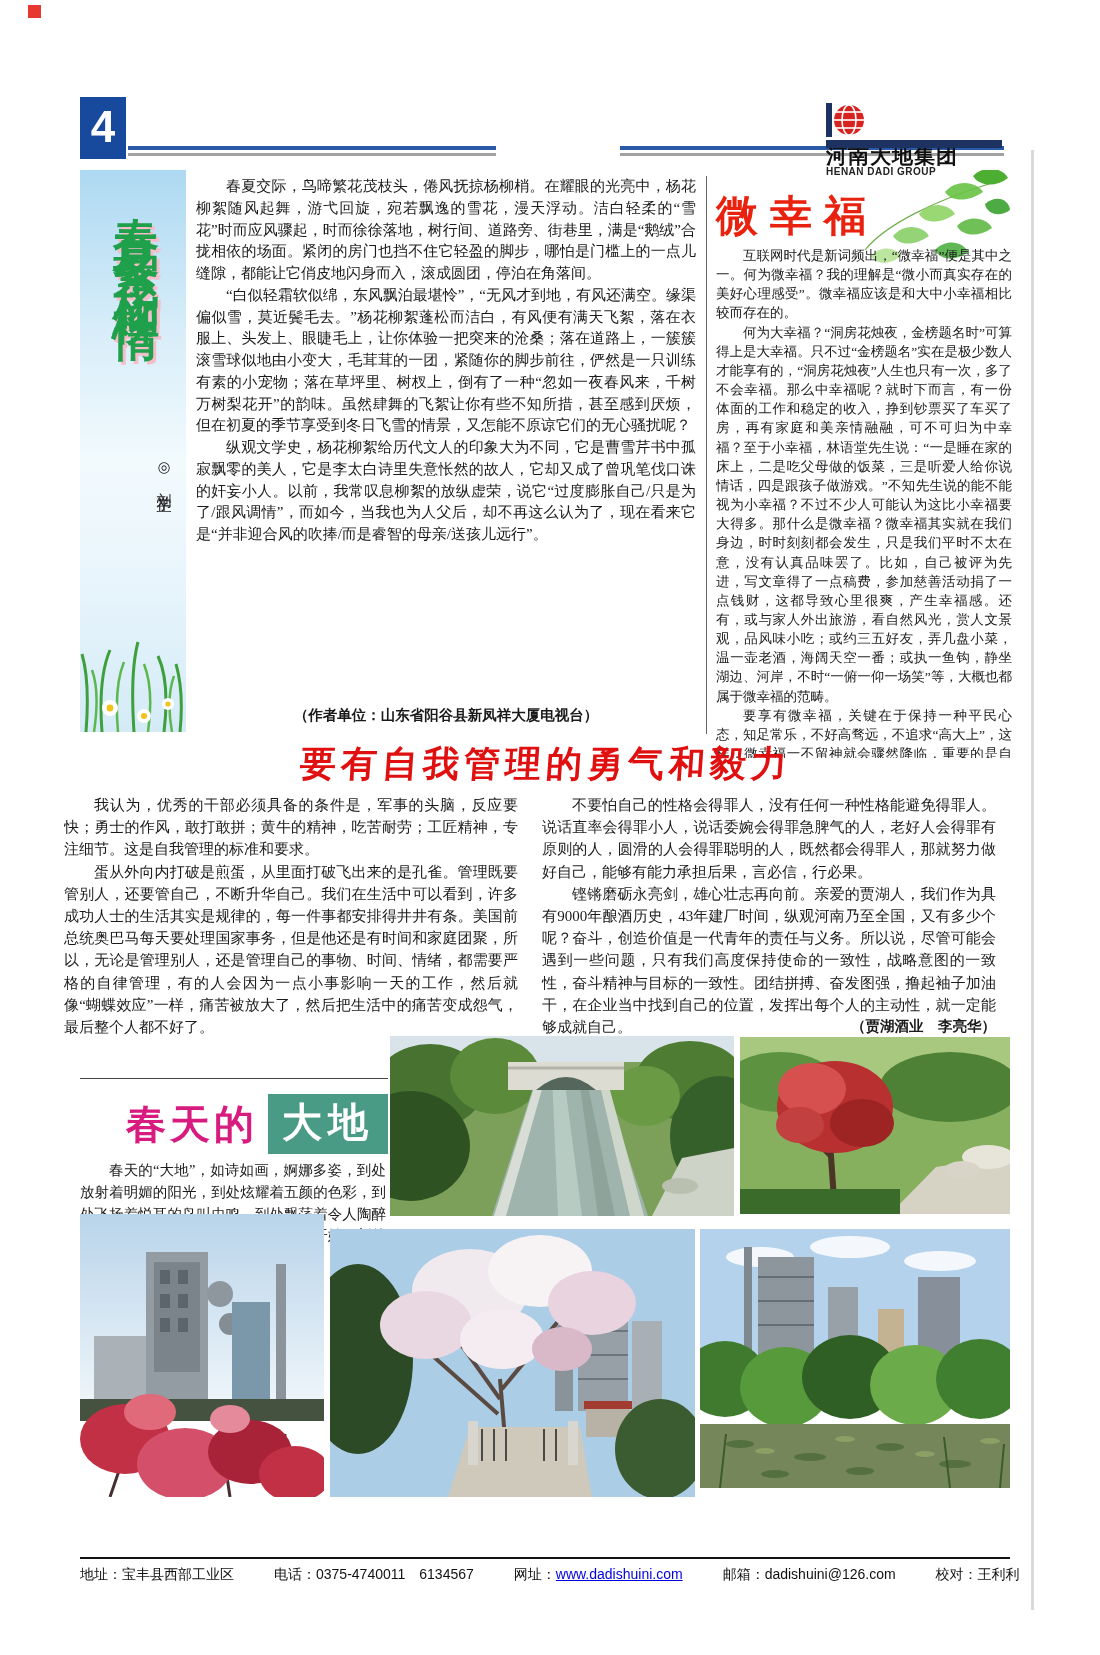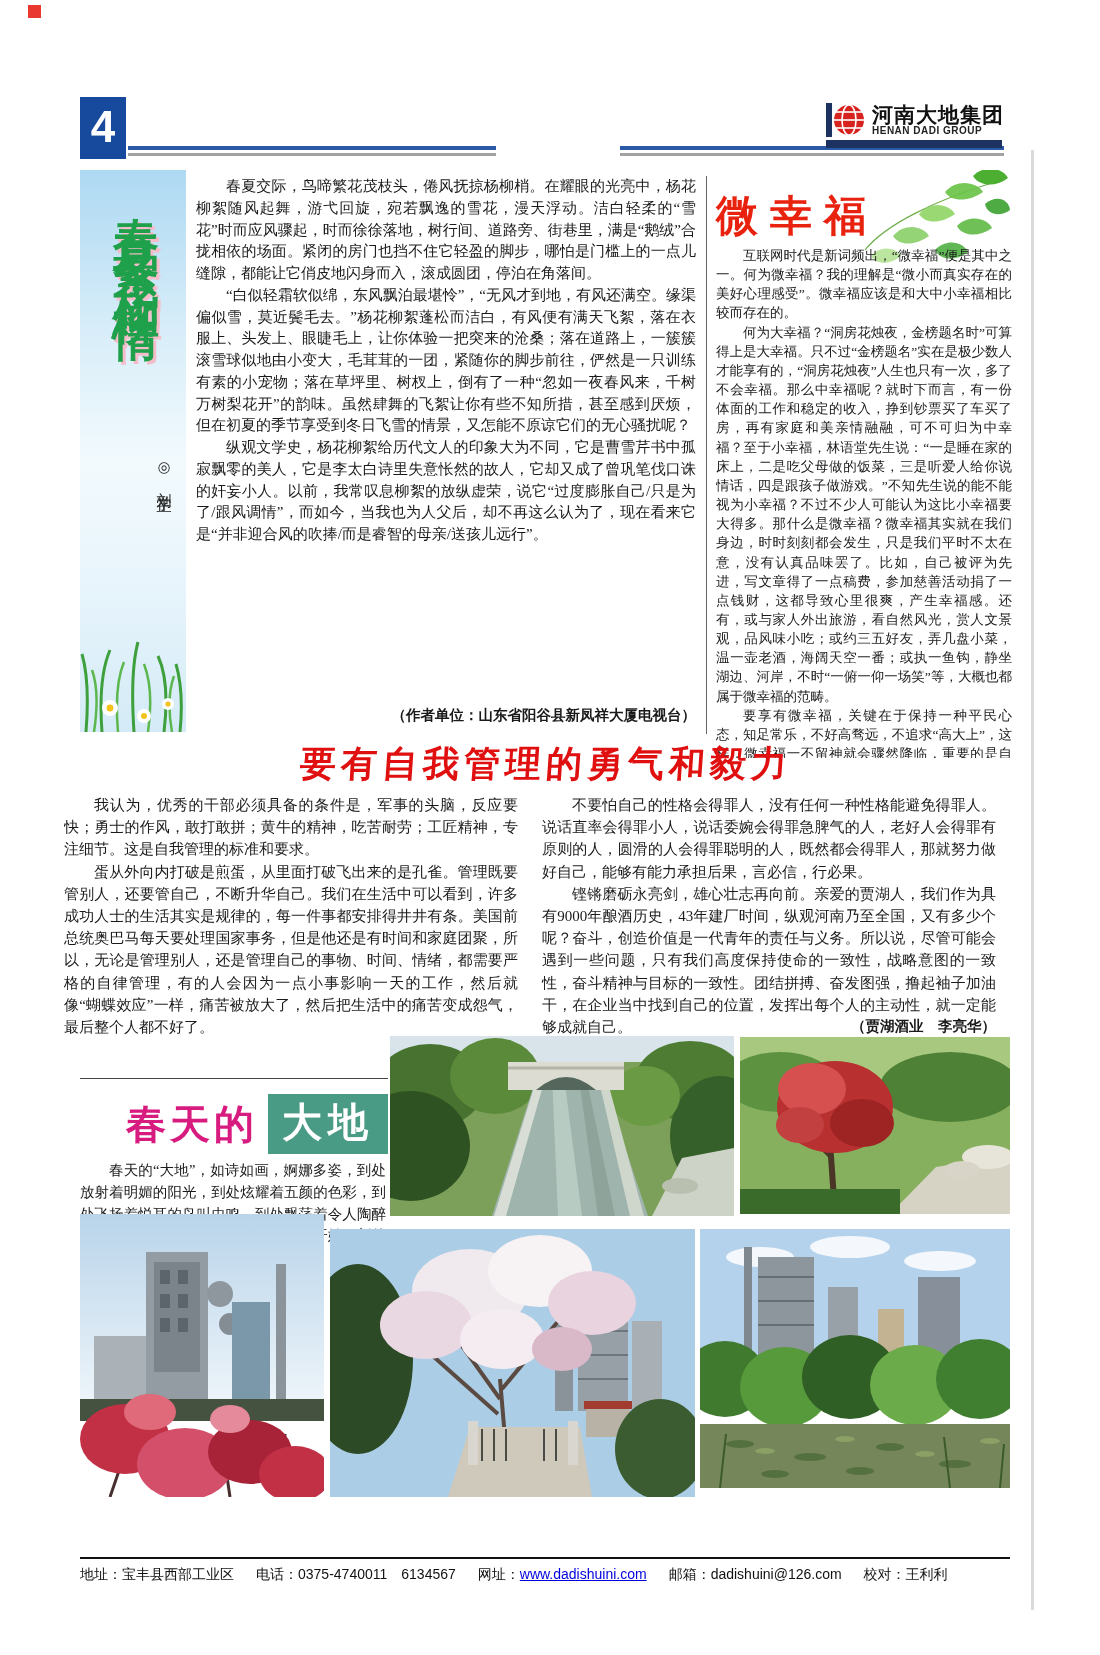--- a/index.html
+++ b/index.html
@@ -9,39 +9,39 @@
 
   
   .print-mark{left:28px;top:5px;width:13px;height:13px;background:#e8382f;}
   .page-num{left:80px;top:97px;width:46px;height:62px;background:#17499c;color:#fff;
             font-family:"Liberation Sans","DejaVu Sans",sans-serif;font-weight:bold;
             font-size:44px;line-height:60px;text-align:center;}
   .rule-blue{height:4px;background:#2a59a8;}
   .rule-gray{height:3px;background:#a2a2a2;}
   .masthead{left:500px;top:126px;width:116px;text-align:center;color:#e8220f;
             font-family:"Liberation Sans","DejaVu Sans",sans-serif;font-weight:bold;font-size:30px;}
-  .logo{left:826px;top:101px;display:flex;align-items:center;gap:6px;}
+  .logo{left:826px;top:101px;display:flex;gap:6px;flex-direction:column;}
   .logo-bar{left:826px;top:140px;width:176px;height:8px;background:#1d3260;}
   .logo-text{font-family:"Liberation Sans","DejaVu Sans",sans-serif;line-height:1.05;}
   .logo-cn{font-weight:bold;font-size:21px;color:#111;letter-spacing:1px;}
   .logo-en{font-weight:bold;font-size:10px;color:#222;letter-spacing:.5px;}
 
   
   .panel{left:80px;top:170px;width:106px;height:562px;overflow:hidden;
          background:linear-gradient(180deg,#aed9f2 0%,#d7edf9 28%,#f2fafd 52%,#e9f5fc 72%,#d4ebf7 100%);}
   .vtitle{position:absolute;left:26px;top:12px;writing-mode:vertical-rl;
           font-family:"Liberation Sans","DejaVu Sans",sans-serif;font-weight:bold;
           font-size:46px;letter-spacing:16px;color:#1fa04b;text-shadow:3px 3px 0 #f5bcc9;}
   .vauthor{position:absolute;left:74px;top:288px;writing-mode:vertical-rl;
            font-size:15px;color:#222;letter-spacing:4px;}
   .panel-grass{position:absolute;left:0;bottom:0;width:106px;height:120px;}
   .a1-text{left:196px;top:176px;width:500px;height:538px;overflow:hidden;
            font-size:15px;line-height:1.45;text-align:justify;}
   .a1-text p{margin:0;text-indent:2em;}
-  .a1-attr{left:196px;top:706px;width:500px;text-align:right;font-weight:bold;
+  .a1-attr{left:196px;top:706px;width:500px;text-align:center;font-weight:bold;
            font-family:"Liberation Sans","DejaVu Sans",sans-serif;font-size:14.5px;}
   .vdivider{left:706px;top:176px;width:1px;height:558px;background:#666;}
 
   
   .leaves{left:845px;top:170px;width:165px;height:102px;}
   .a2-title{left:716px;top:188px;color:#e8220f;font-family:"Liberation Sans","DejaVu Sans",sans-serif;
             font-weight:bold;font-size:42px;letter-spacing:12px;}
   .a2-text{left:716px;top:246px;width:296px;height:512px;overflow:hidden;
            font-size:13.5px;line-height:1.42;text-align:justify;}
   .a2-text p{margin:0;text-indent:2em;}
@@ -65,21 +65,21 @@
   .a4-text{left:80px;top:1160px;width:306px;height:142px;overflow:hidden;
            font-size:14.5px;line-height:1.5;text-align:justify;}
   .a4-text p{margin:0;text-indent:2em;}
 
   
   .photo{overflow:hidden;}
   .photo svg{display:block;}
 
   
   .footer-rule{left:80px;top:1557px;width:930px;height:2px;background:#111;}
-  .footer{left:80px;top:1566px;width:930px;display:flex;gap:22px;align-items:baseline;
+  .footer{left:80px;top:1566px;width:930px;display:flex;gap:40px;align-items:baseline;
           font-family:"Liberation Sans","DejaVu Sans",sans-serif;font-size:14px;color:#111;}
   .footer .seg{white-space:nowrap;}
   .footer a{color:#0000e0;text-decoration:underline;}
   .edge-line{left:1031px;top:150px;width:3px;height:1460px;background:#dadada;}
 </style>
 </head>
 <body>
 
 <div class="page">
 

